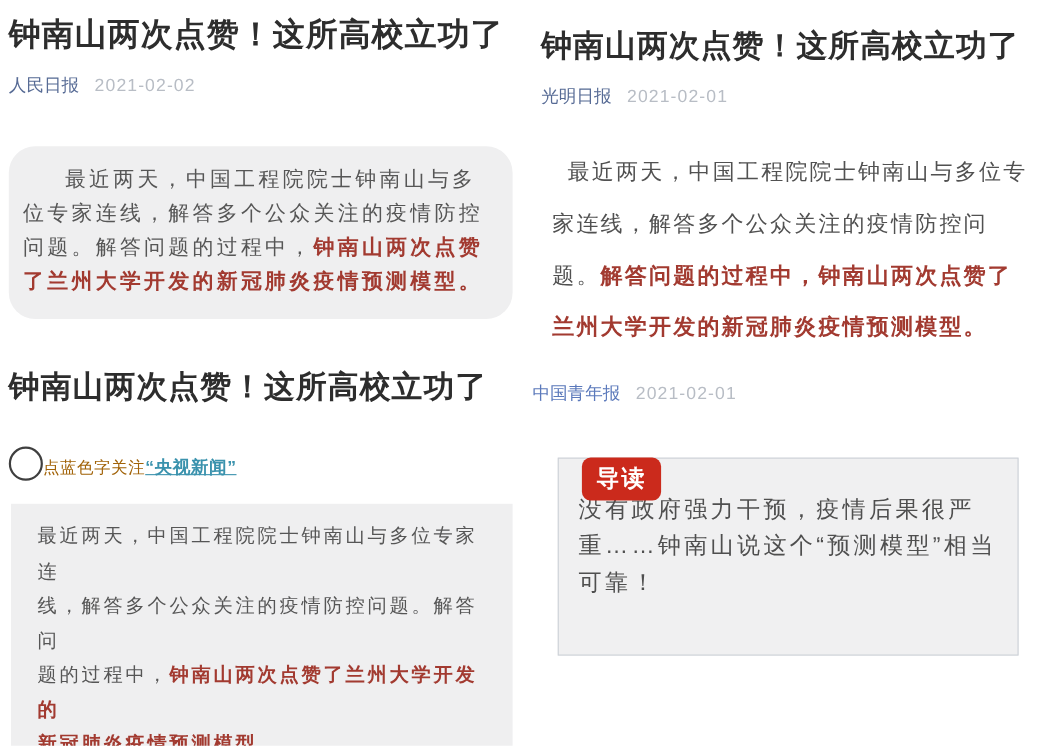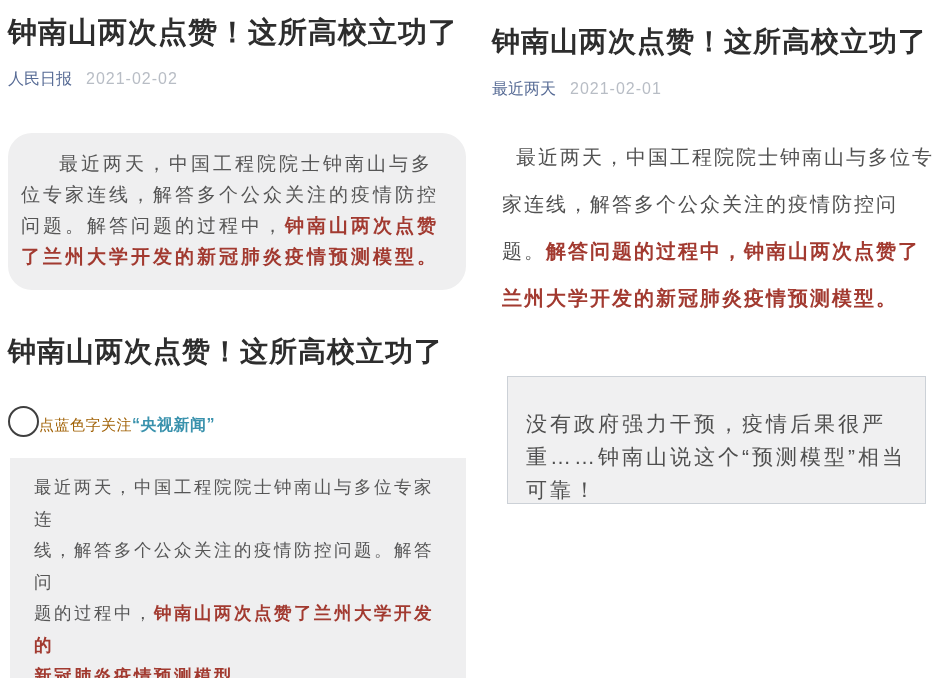--- a/index.html
+++ b/index.html
@@ -51,41 +51,41 @@
     margin-top:34px;padding-left:10px;
     font-size:20px;line-height:47px;letter-spacing:2px;text-indent:14px;color:#515151;
   }
   .p-bl .excerpt{
     margin-top:20px;margin-left:2px;background:var(--boxbg);
     padding:14px 24px;font-size:17.5px;line-height:31.5px;letter-spacing:2.5px;
   }
   .seg-normal{}
   .seg-highlight{color:var(--red);font-weight:700;}
   .seg-gray{color:#a16207;}
-  .seg-teal{color:var(--teal);font-weight:700;}
+  .seg-teal{color:var(--teal);font-weight:700;text-decoration:underline;}
 
   .follow-line{
     margin-top:34px;height:34px;display:flex;align-items:center;
     font-size:15px;
   }
   .circle-icon{
     width:31px;height:31px;border:2.5px solid #3f3f3f;border-radius:50%;
     flex:0 0 auto;background:#fff;
   }
   .follow-text{margin-top:8px;letter-spacing:0.5px;}
   .follow-text .seg-teal{font-size:16px;}
 
   .digest-wrap{position:relative;margin-top:46px;}
   .digest-badge{
     position:absolute;left:45px;top:0;z-index:2;
     background:var(--badge);color:#ffffff;font-weight:700;font-size:21px;
     padding:5px 13px 6px;border-radius:8px;letter-spacing:2px;
   }
   .digest-box{
-    margin-top:20px;margin-left:23px;width:419px;height:128px;
+    margin-top:20px;margin-left:23px;width:419px;height:180px;
     background:#f0f0f1;border:1px solid #ccd1d7;
     padding:30px 18px 19px;
     font-size:21px;line-height:33px;letter-spacing:3px;color:#4f4f4f;
     white-space:pre-wrap;
   }
 </style>
 </head>
 <body>
 
 <div class="panel p-tl">
@@ -95,39 +95,43 @@
   </div>
   <div class="excerpt"><span class="seg-normal">最近两天，中国工程院院士钟南山与多
 位专家连线，解答多个公众关注的疫情防控
 问题。解答问题的过程中，</span><span class="seg-highlight">钟南山两次点赞
 了兰州大学开发的新冠肺炎疫情预测模型。</span></div>
 </div>
 
 <div class="panel p-tr">
   <div class="title">钟南山两次点赞！这所高校立功了</div>
   <div class="meta">
-    <span class="source">最近两天</span><span class="date">2021-02-01</span>
+    <span class="source">光明日报</span><span class="date">2021-02-01</span>
   </div>
   <div class="excerpt"><span class="seg-normal">最近两天，中国工程院院士钟南山与多位专
 家连线，解答多个公众关注的疫情防控问
 题。</span><span class="seg-highlight">解答问题的过程中，钟南山两次点赞了
 兰州大学开发的新冠肺炎疫情预测模型。</span></div>
 </div>
 
 <div class="panel p-bl">
   <div class="title">钟南山两次点赞！这所高校立功了</div>
   <div class="follow-line">
     <span class="circle-icon"></span>
     <span class="follow-text"><span class="seg-gray">点蓝色字关注</span><span class="seg-teal">“央视新闻”</span></span>
   </div>
   <div class="excerpt"><span class="seg-normal">最近两天，中国工程院院士钟南山与多位专家连
 线，解答多个公众关注的疫情防控问题。解答问
 题的过程中，</span><span class="seg-highlight">钟南山两次点赞了兰州大学开发的
 新冠肺炎疫情预测模型。</span></div>
 </div>
 
 <div class="panel p-br">
+  <div class="meta">
+    <span class="source">中国青年报</span><span class="date">2021-02-01</span>
+  </div>
   <div class="digest-wrap">
+    <span class="digest-badge">导读</span>
     <div class="digest-box">没有政府强力干预，疫情后果很严
 重……钟南山说这个“预测模型”相当
 可靠！</div>
   </div>
 </div>
 
 </body></html>

